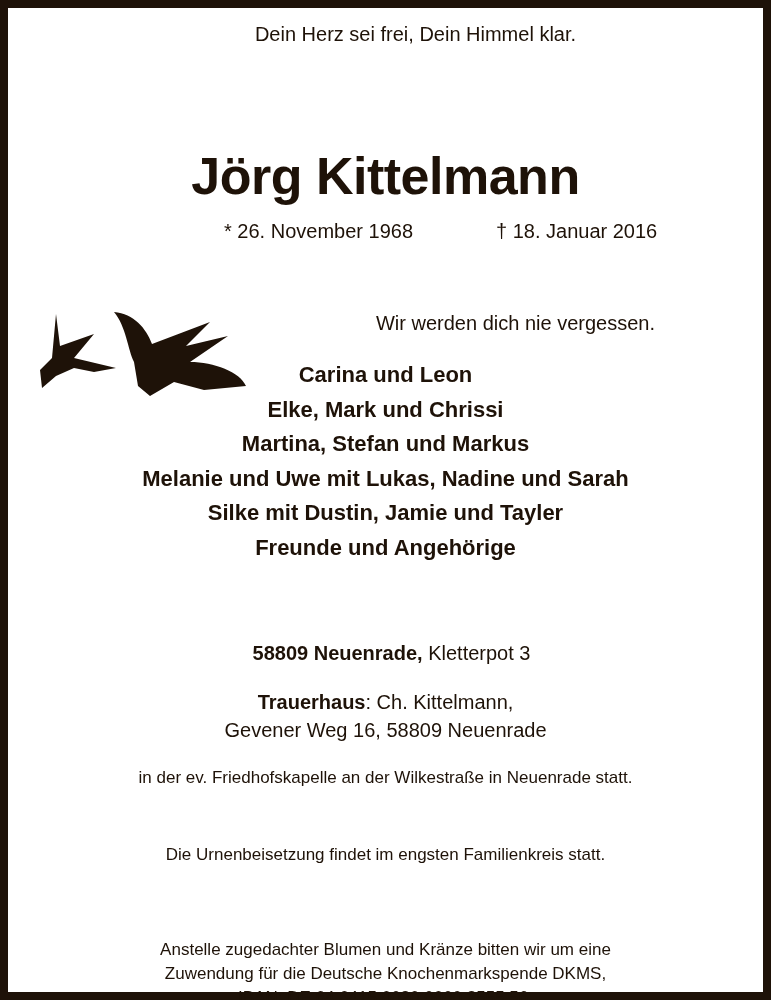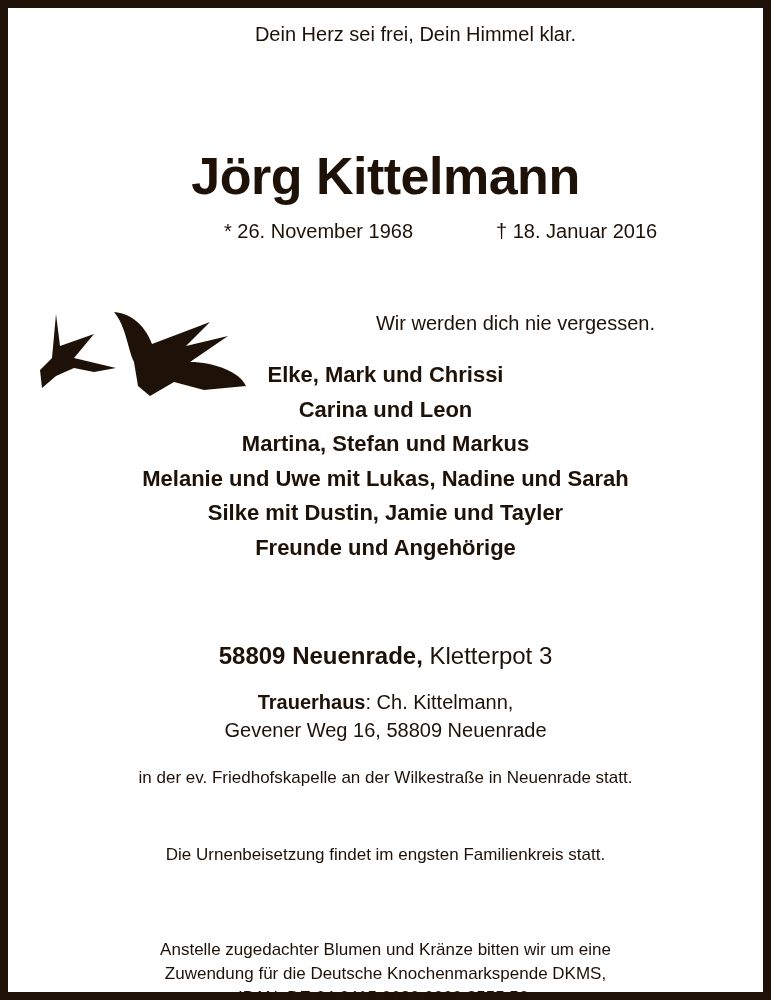--- a/index.html
+++ b/index.html
@@ -7,21 +7,21 @@
   .card { position:absolute; left:8px; top:8px; width:755px; height:984px; background:#fff; color:#1e1208;
           font-family:"Liberation Sans", sans-serif; }
   .c { position:absolute; left:0; width:100%; text-align:center; }
   .verse { top:12px; font-size:20px; line-height:28px;padding-left:30px; }
   .name { top:138px; font-size:52px; font-weight:bold; letter-spacing:-0.5px; }
   .dates { top:212px; font-size:20px; }
   .dates span { position:absolute; }
   .birds { position:absolute; left:26px; top:298px; }
   .mem { top:304px; font-size:20px; }
   .fam { top:350px; font-size:22px; font-weight:bold; line-height:34.5px; }
-  .addr { top:634px; font-size:24px; }
+  .addr { top:634px; font-size:20px;margin-left:6px; }
   .haus { top:680px; font-size:20px; line-height:28px; }
   .txt { font-size:17px; line-height:24px; }
 </style>
 </head>
 <body>
 
 <div class="card">
   <div class="c verse">
     <div>Dein Herz sei frei, Dein Himmel klar.</div>
   </div>
@@ -29,22 +29,22 @@
   <div class="c dates">
     <span style="left:216px">* 26. November 1968</span>
     <span style="left:488px">† 18. Januar 2016</span>
   </div>
   <svg class="birds" width="220" height="90" viewBox="0 0 220 90" fill="#1e1208">
     <path d="M22 8 L26 40 L60 28 L40 52 L82 62 L60 66 L40 62 L22 70 L8 82 L6 64 L18 52 Z"></path>
     <path d="M80 6 C100 8 112 22 118 38 L176 16 L152 40 L194 30 L156 56 C180 56 206 66 212 80 L170 84 L140 76 L116 90 L104 80 L100 56 C94 44 92 20 80 6 Z"></path>
   </svg>
   <div class="c mem" style="left:130px">Wir werden dich nie vergessen.</div>
   <div class="c fam">
+    <div>Carina und Leon</div>
     <div>Elke, Mark und Chrissi</div>
-    <div>Carina und Leon</div>
     <div>Martina, Stefan und Markus</div>
     <div>Melanie und Uwe mit Lukas, Nadine und Sarah</div>
     <div>Silke mit Dustin, Jamie und Tayler</div>
     <div>Freunde und Angehörige</div>
   </div>
   <div class="c addr"><b>58809 Neuenrade,</b><span> Kletterpot 3</span></div>
   <div class="c haus">
     <div><b>Trauerhaus</b><span>: Ch. Kittelmann,</span></div>
     <div>Gevener Weg 16, 58809 Neuenrade</div>
   </div>

